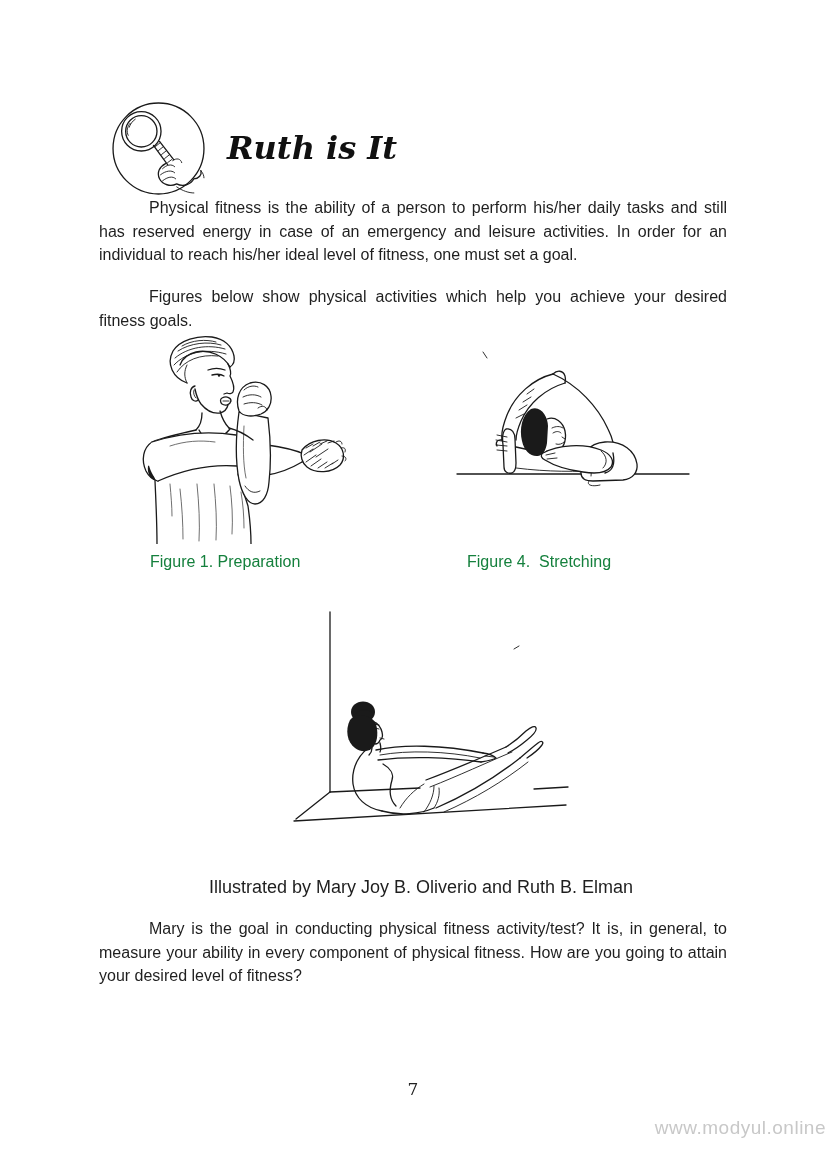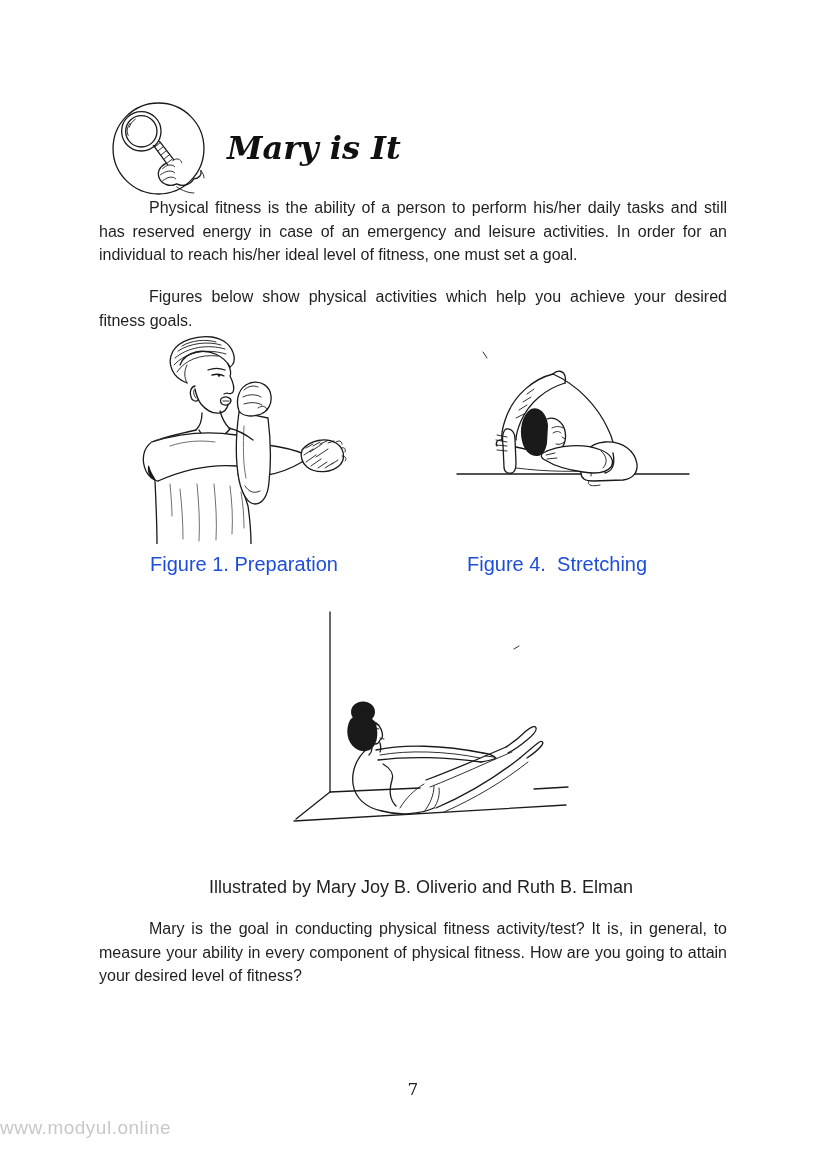--- a/index.html
+++ b/index.html
@@ -9,29 +9,29 @@
   }
   .abs{position:absolute;}
   .title{
     font-family:"DejaVu Serif",serif;font-style:italic;font-weight:bold;
     font-size:32px;line-height:36px;color:#111;
   }
   .para{
     width:628px;left:99px;font-size:16px;line-height:23.5px;
     text-align:justify;text-indent:50px;color:#1f1f1f;
   }
-  .caption{font-size:20px;color:#1d4ed8;white-space:pre;}
+  .caption{font-size:16px;color:#15803d;white-space:pre;}
   .center-line{left:16px;width:810px;text-align:center;}
   .credit{font-size:18px;color:#1f1f1f;}
   .pageno{
     left:0;width:826px;text-align:center;
     font-family:"DejaVu Serif",serif;font-size:17px;color:#222;
   }
   .watermark{
-    left:0;width:826px;text-align:left;
+    left:0;width:826px;text-align:right;
     font-size:19px;letter-spacing:.5px;color:#c8c8c8;
   }
   svg .ln{fill:none;stroke:#1a1a1a;stroke-width:1.3;stroke-linecap:round;stroke-linejoin:round;}
   svg .lt{fill:none;stroke:#4a4a4a;stroke-width:.8;stroke-linecap:round;}
   svg .wf{fill:#ffffff;stroke:#1a1a1a;stroke-width:1.3;stroke-linejoin:round;}
   svg .wn{fill:#ffffff;stroke:none;}
   svg .dk{fill:#1a1a1a;stroke:none;}
   svg .ht{fill:none;stroke:#1a1a1a;stroke-width:.9;stroke-linecap:round;}
 </style>
 </head>
@@ -47,21 +47,21 @@
     <path class="ht" d="M25,19 C22,21 20,24 19,27"></path>
     <path class="ln" d="M43,45 L57,64"></path>
     <path class="ln" d="M49,41 L63,59"></path>
     <path class="ht" d="M45,46 l5,-4 M48,50 l5,-4 M51,54 l5,-4 M54,58 l5,-4 M57,62 l4,-3"></path>
     <path class="ln" d="M55,63 C49,66 46,72 49,78 C52,84 60,86 66,83 C72,86 80,84 83,78 C88,78 91,74 90,70"></path>
     <path class="ht" d="M52,68 C56,64 61,63 64,66 M50,74 C55,70 61,69 64,72 M52,80 C57,76 62,75 65,78"></path>
     <path class="ht" d="M62,60 C66,57 70,58 71,62"></path>
     <path class="ht" d="M66,86 C72,90 78,92 83,92 M90,70 C92,72 93,75 93,77"></path>
   </svg>
 
-  <div class="abs title" style="left:227px;top:130px">Mary is It</div>
+  <div class="abs title" style="left:227px;top:130px">Ruth is It</div>
 
   <div class="abs para" style="top:285px">Figures below show physical activities which help you achieve your desired fitness goals.</div>
 
   <div class="abs para" style="top:196px">Physical fitness is the ability of a person to perform his/her daily tasks and still has reserved energy in case of an emergency and leisure activities. In order for an individual to reach his/her ideal level of fitness, one must set a goal.</div>
 
   <svg class="abs" style="left:140px;top:334px" width="210" height="210" viewBox="0 0 210 210">
 
     <path class="ln" d="M56,96 C38,100 22,104 12,108 C3,114 1,126 6,137 C9,143 13,146 18,147"></path>
     <path class="ln" d="M15,147 C16,168 17,190 17,210"></path>
     <path class="ln" d="M98,140 C102,155 106,165 108,172 C110,186 111,198 111,210"></path>

